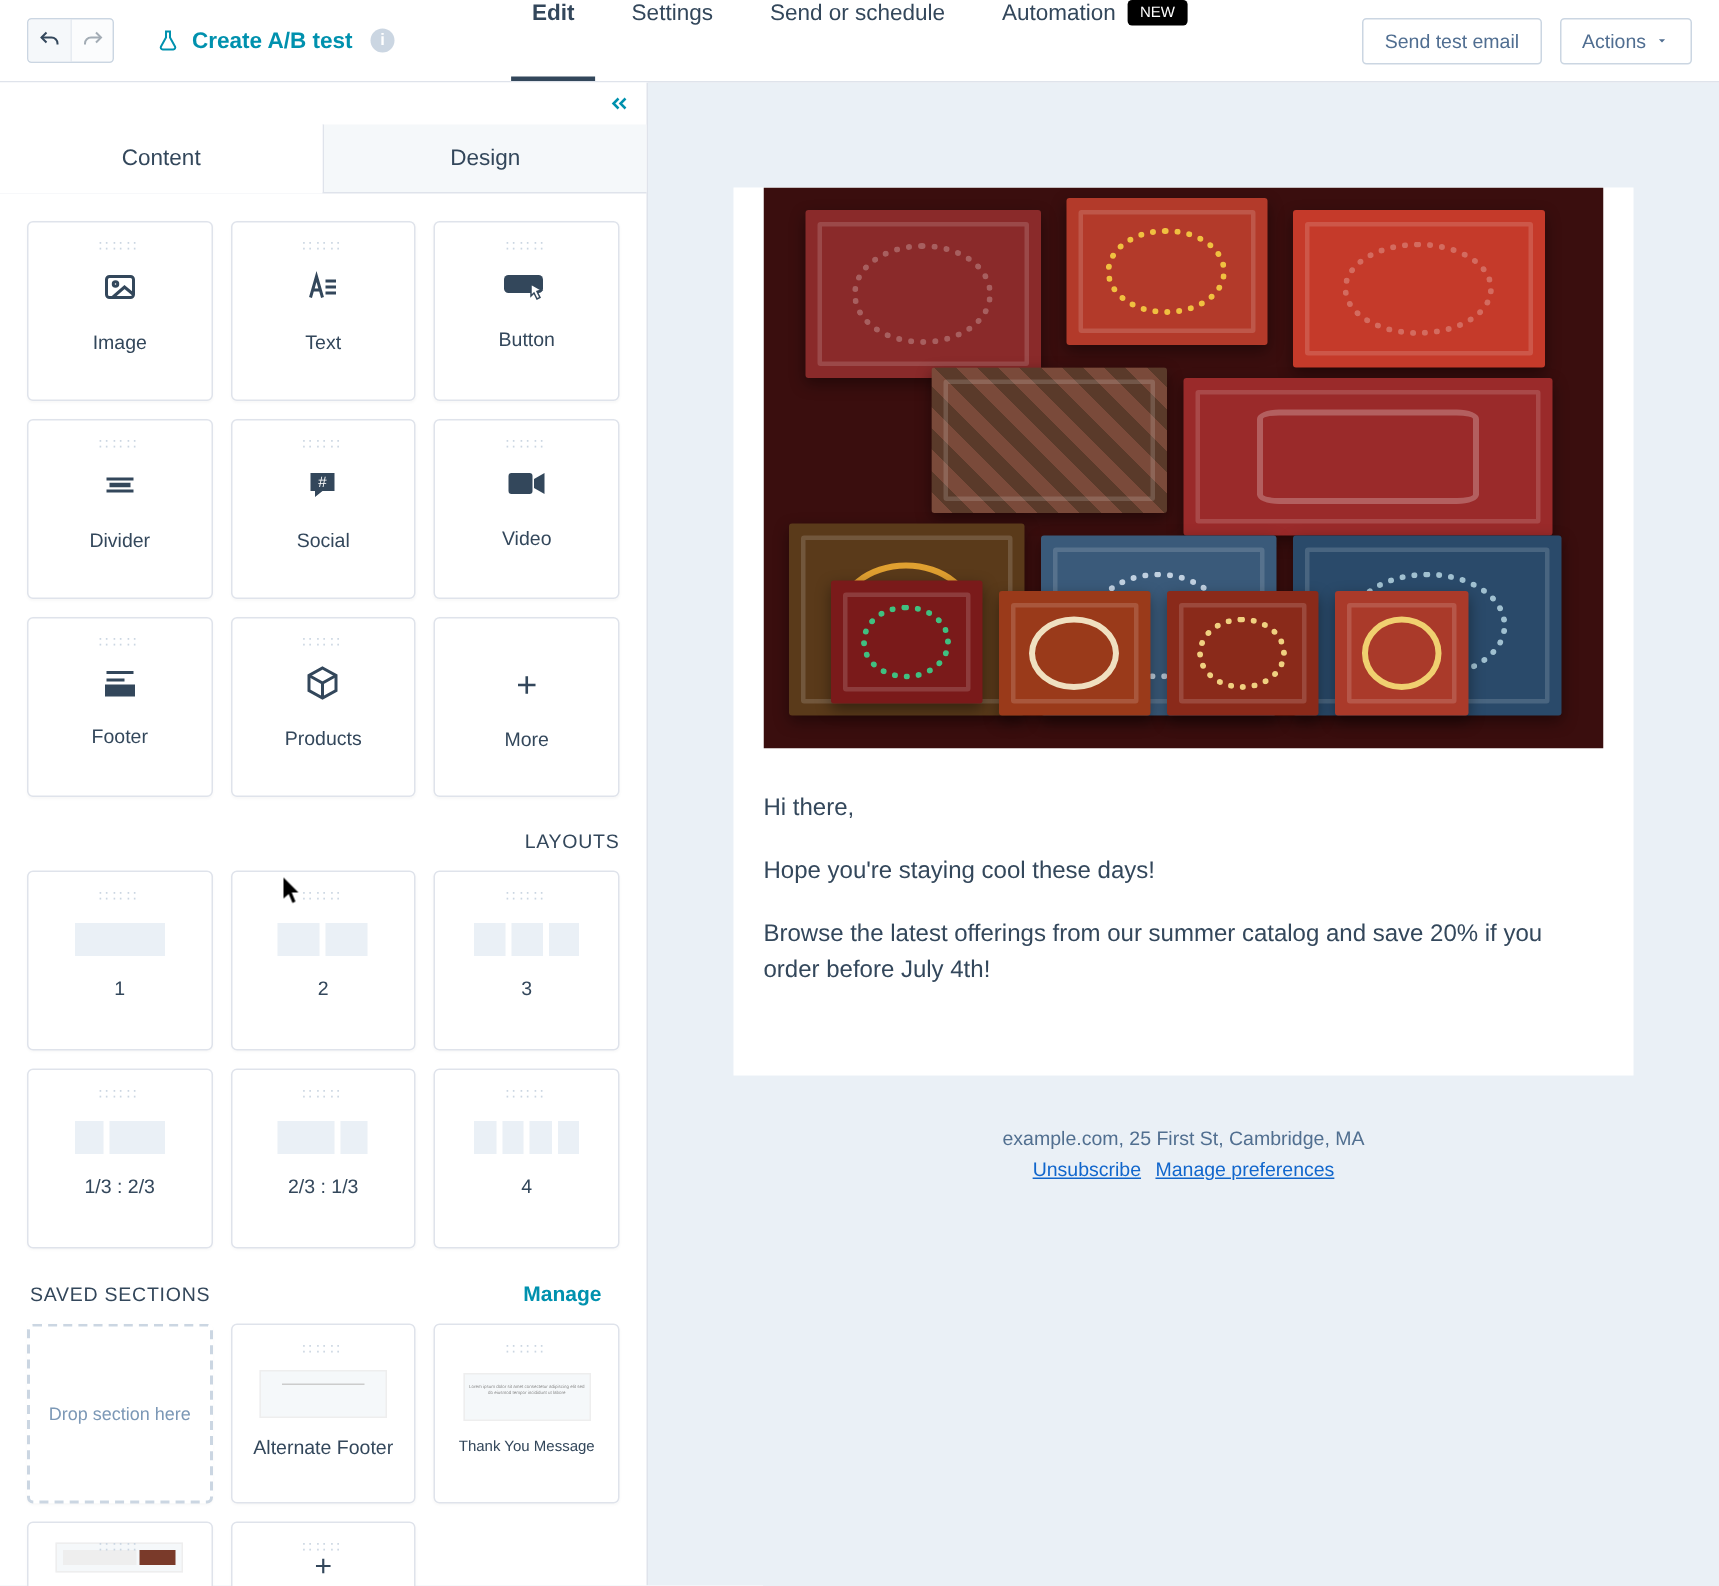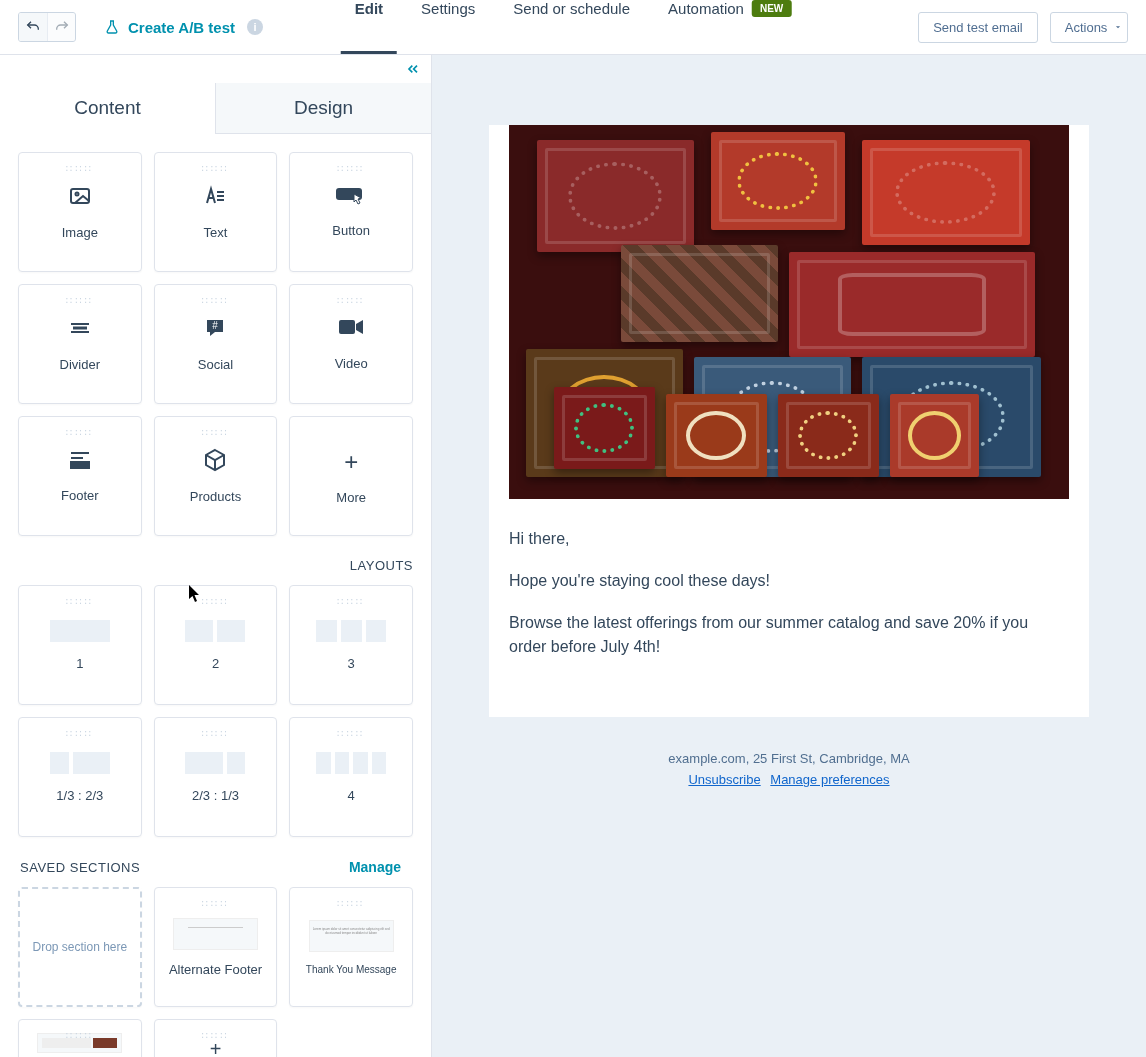--- a/index.html
+++ b/index.html
@@ -8,30 +8,30 @@
   .undo-redo { display: flex; border: 1px solid #cbd6e2; border-radius: 3px; overflow: hidden; }
   .undo-redo button { width: 28px; height: 28px; background: #f5f8fa; border: none; display: flex; align-items: center; justify-content: center; color: #33475b; cursor: pointer; }
   .undo-redo button + button { border-left: 1px solid #cbd6e2; }
   .ab-test { display: flex; align-items: center; gap: 8px; margin-left: 28px; color: #0091ae; font-weight: 600; cursor: pointer; font-size: 15px; }
   .ab-test svg, .ab-test .info { color: #0091ae; }
   .info-circle { width: 16px; height: 16px; border-radius: 50%; background: #cbd6e2; display: inline-flex; align-items: center; justify-content: center; color: #fff; font-size: 11px; font-weight: 700; margin-left: 4px;}
   .center-tabs { position: absolute; left: 50%; transform: translateX(-50%); display: flex; align-items: center; gap: 38px; height: 100%; font-size: 15px; }
   .center-tabs .tab { cursor: pointer; height: 100%; display: flex; align-items: flex-start; color: #33475b; font-weight: 500; position: relative; }
   .center-tabs .tab.active { font-weight: 700; }
   .center-tabs .tab.active::after { content: ""; position: absolute; left: -14px; right: -14px; bottom: 0; height: 3px; background: #33475b; }
-  .badge-new { background: #4d7c0f; color: #fff; font-size: 10px; font-weight: 700; padding: 3px 8px; border-radius: 3px; margin-left: 8px; }
+  .badge-new { background: #000000; color: #fff; font-size: 10px; font-weight: 400; padding: 3px 8px; border-radius: 3px; margin-left: 8px; }
   .right-buttons { position: absolute; right: 18px; display: flex; gap: 12px; }
   .btn-outline { background: #fff; border: 1px solid #cbd6e2; color: #506e91; padding: 7px 14px; border-radius: 3px; font-size: 13px; cursor: pointer; }
-  .btn-outline.caret { padding-right: 4px; }
+  .btn-outline.caret { padding-right: 14px; }
   .main { display: flex; height: calc(100% - 55px); }
   .sidebar { width: 432px; border-right: 1px solid #dfe3eb; background: #fff; position: relative; display: flex; flex-direction: column; }
   .collapse-handle { position: absolute; top: 0; right: 0; width: 432px; height: 28px; display:flex; justify-content:flex-end; align-items:center; padding-right:10px;}
   .collapse-handle svg { color:#0091ae; cursor:pointer;}
   .side-tabs { display: flex; border-bottom: 1px solid #dfe3eb; margin-top: 28px; }
-  .side-tabs .stab { flex: 1; text-align: center; padding: 14px 0; cursor: pointer; font-size: 19px; color: #33475b; }
+  .side-tabs .stab { flex: 1; text-align: center; padding: 14px 0; cursor: pointer; font-size: 15px; color: #33475b; }
   .side-tabs .stab.active { background: #fff; font-weight: 500; position: relative; }
   .side-tabs .stab:not(.active) { background: #f5f8fa; border-left: 1px solid #dfe3eb;}
   .side-tabs .stab.active::after { content:""; position:absolute; bottom:-1px; left:0; right:0; height:1px; background:#fff;}
   .panel { padding: 18px 18px 0 18px; overflow-y: auto; flex: 1; }
   .grid3 { display: grid; grid-template-columns: repeat(3, 1fr); gap: 12px; }
   .tile { border: 1px solid #dfe3eb; border-radius: 4px; background: #fff; height: 120px; display: flex; flex-direction: column; align-items: center; justify-content: center; cursor: grab; font-size: 13px; color: #33475b; position:relative; box-shadow: 0 1px 2px rgba(0,0,0,0.03);}
   .tile .grip { position:absolute; top:10px; color:#cbd6e2; font-size:10px; letter-spacing:3px;}
   .tile .ico { margin-bottom: 14px; color:#33475b; }
   .tile.more .ico { font-size:24px; font-weight:300;}
   .section-label { font-size: 13px; letter-spacing: 0.5px; color: #33475b; font-weight: 500; margin: 22px 0 12px 2px; text-align: right; }

